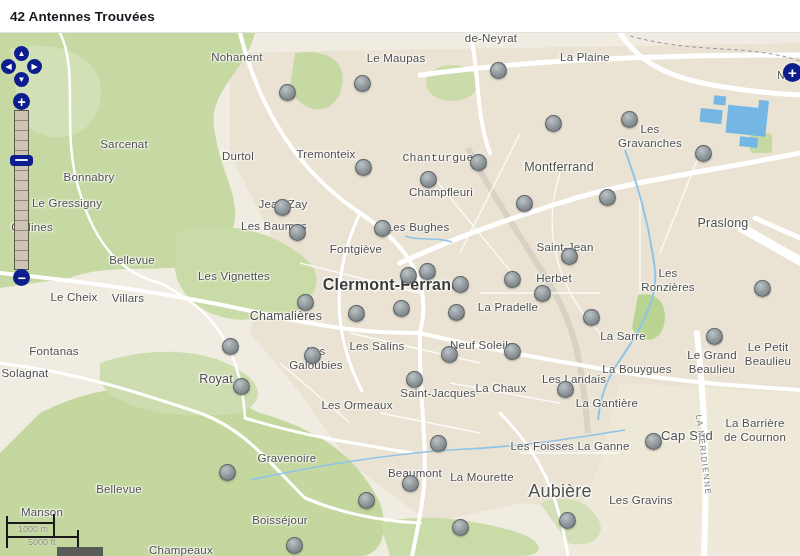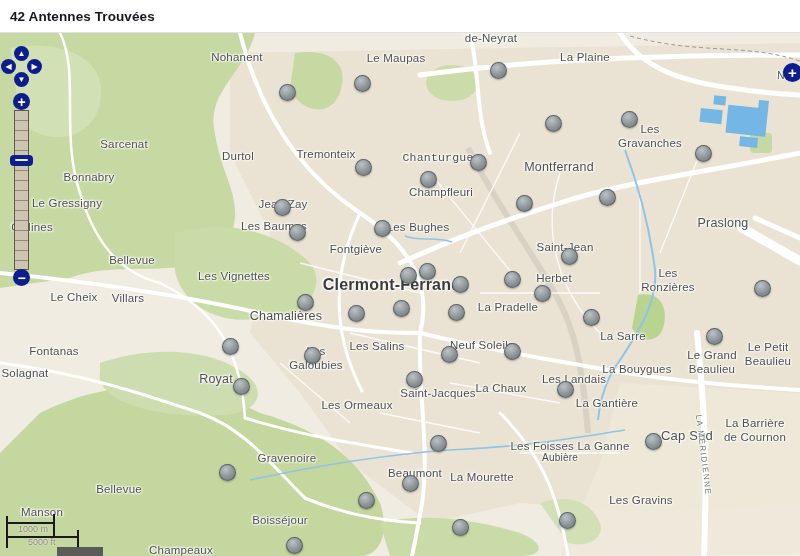--- a/index.html
+++ b/index.html
@@ -303,21 +303,21 @@
     </div>
     <div class="map-label" style="left: 287px; top: 425px; transform: translate(-50%, -50%);">
       <div>Gravenoire</div>
     </div>
     <div class="map-label" style="left: 415px; top: 424px; transform: translate(-50%, -50%); margin-top: 16px;">
       <div>Beaumont</div>
     </div>
     <div class="map-label" style="left: 482px; top: 444px; transform: translate(-50%, -50%);">
       <div>La Mourette</div>
     </div>
-    <div class="map-label" style="left: 560px; top: 425px; transform: translate(-50%, -50%); font-size: 10px;">
+    <div class="map-label" style="left: 560px; top: 459px; transform: translate(-50%, -50%); font-size: 18px;">
       <div>Aubière</div>
     </div>
     <div class="map-label" style="left: 119px; top: 456px; transform: translate(-50%, -50%);">
       <div>Bellevue</div>
     </div>
     <div class="map-label" style="left: 641px; top: 467px; transform: translate(-50%, -50%);">
       <div>Les Gravins</div>
     </div>
     <div class="map-label" style="left: 280px; top: 487px; transform: translate(-50%, -50%);">
       <div>Boisséjour</div>

